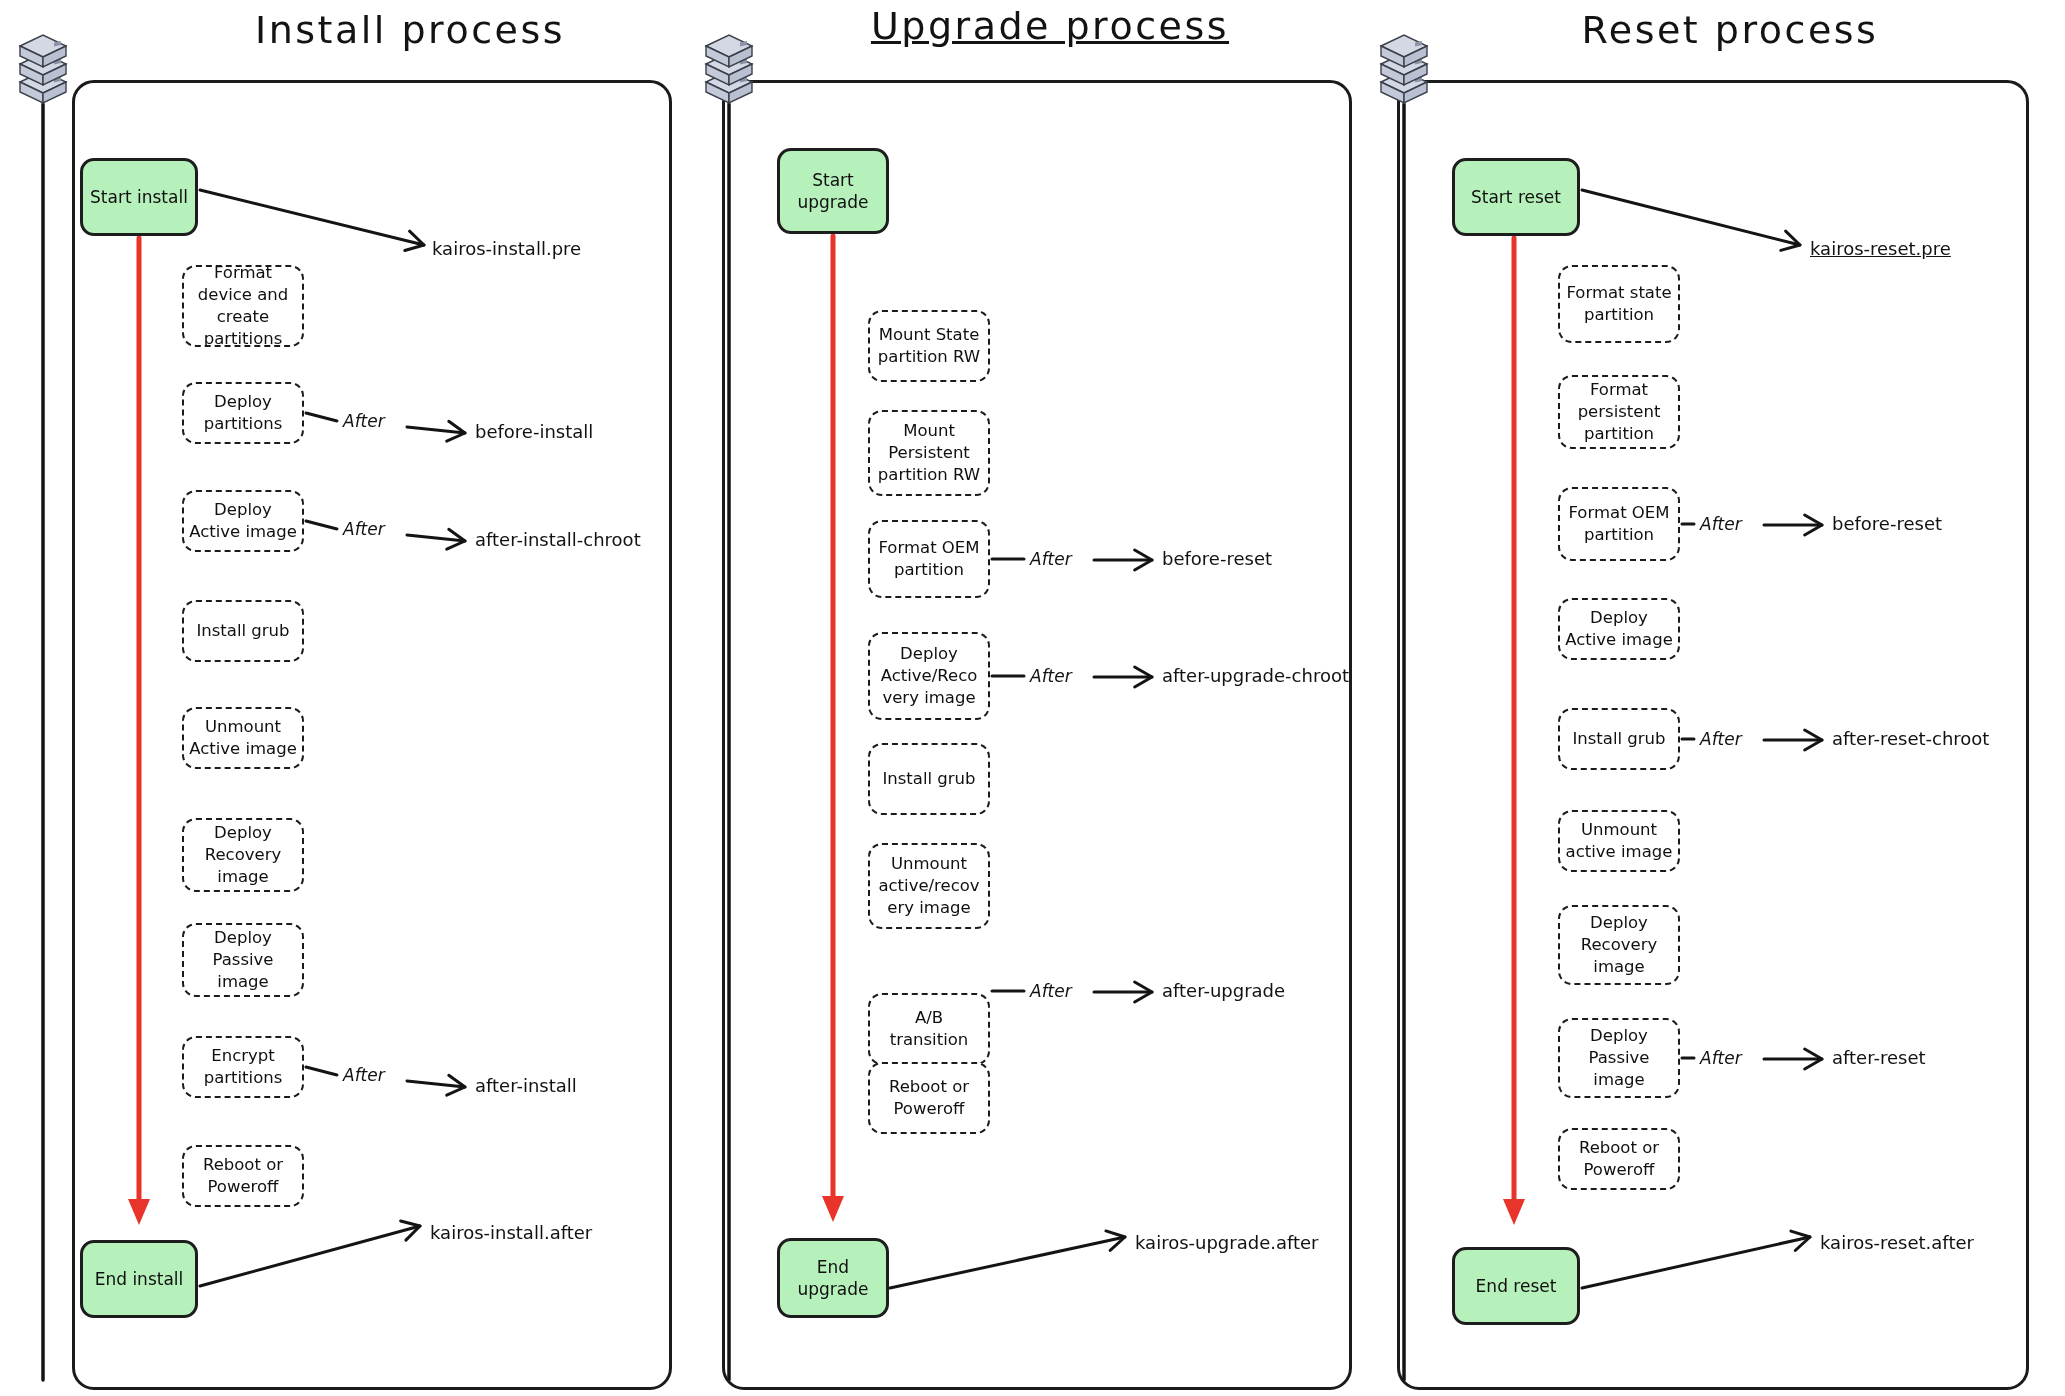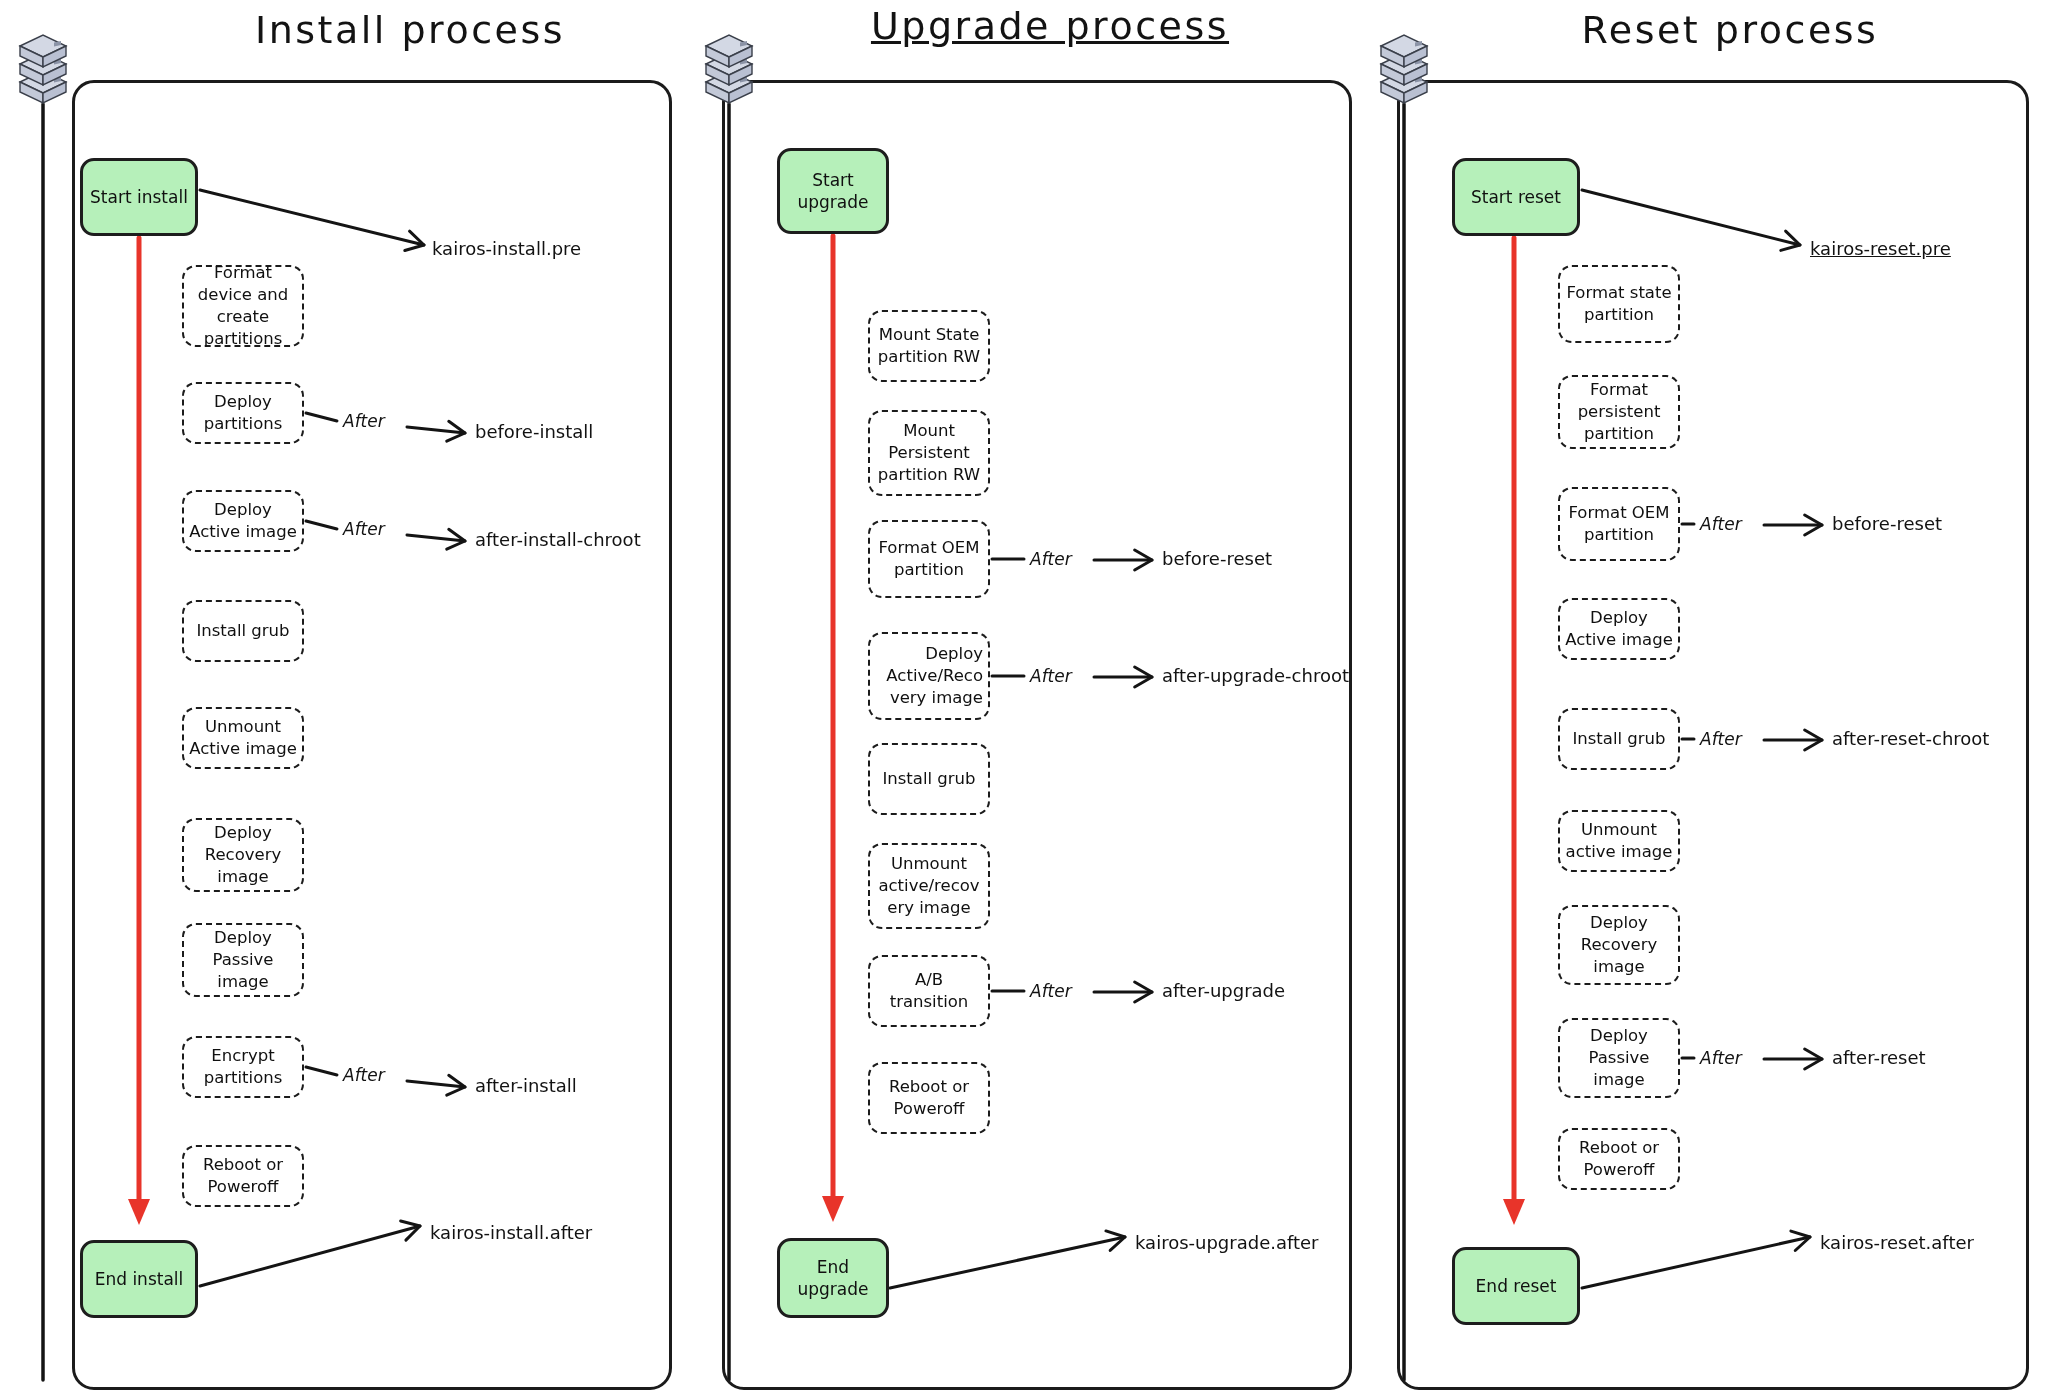--- a/index.html
+++ b/index.html
@@ -246,26 +246,26 @@
           <path d="M52,14 L29,25 L29,35 L52,24 Z" fill="#b9c0d2" stroke="#3a3f4a" stroke-width="1.4"></path>
           <rect x="40" y="19" width="7" height="4" fill="#8b93a6" transform="skewY(-12)"></rect>
         </g>
       </svg></div>
     <div class="node-green" style="left: 777px; top: 148px; width: 112px; height: 86px;">Start upgrade</div>
     <div class="node-dashed" style="left: 868px; top: 310px; width: 122px; height: 72px;">Mount State partition RW</div>
     <div class="node-dashed" style="left: 868px; top: 410px; width: 122px; height: 86px;">Mount Persistent partition RW</div>
     <div class="node-dashed" style="left: 868px; top: 520px; width: 122px; height: 78px;">Format OEM partition</div>
     <div class="edge-label" style="left: 1027px; top: 549px;">After</div>
     <div class="hook-label" style="left: 1162px; top: 548px;">before-reset</div>
-    <div class="node-dashed" style="left: 868px; top: 632px; width: 122px; height: 88px; text-align: right;">Deploy Active/Reco very image</div>
+    <div class="node-dashed" style="left: 868px; top: 632px; width: 122px; height: 88px;">Deploy Active/Reco very image</div>
     <div class="edge-label" style="left: 1027px; top: 666px;">After</div>
     <div class="hook-label" style="left: 1162px; top: 665px;">after-upgrade-chroot</div>
     <div class="node-dashed" style="left: 868px; top: 743px; width: 122px; height: 72px;">Install grub</div>
     <div class="node-dashed" style="left: 868px; top: 843px; width: 122px; height: 86px;">Unmount active/recov ery image</div>
-    <div class="node-dashed" style="left: 868px; top: 955px; width: 122px; height: 72px;">A/B transition</div>
+    <div class="node-dashed" style="left: 868px; top: 993px; width: 122px; height: 72px;">A/B transition</div>
     <div class="edge-label" style="left: 1027px; top: 981px;">After</div>
     <div class="hook-label" style="left: 1162px; top: 980px;">after-upgrade</div>
     <div class="node-dashed" style="left: 868px; top: 1062px; width: 122px; height: 72px;">Reboot or Poweroff</div>
     <div class="node-green" style="left: 777px; top: 1238px; width: 112px; height: 80px;">End upgrade</div>
     <div class="hook-label" style="left: 1135px; top: 1232px;">kairos-upgrade.after</div>
     <div class="process-column" style="left: 1397px; top: 80px; width: 632px; height: 1310px;"></div>
     <div class="lane-title" style="left: 1470px; top: 8px; width: 520px; height: 50px;">Reset process</div>
     <div class="server-icon" style="left: 1375px; top: 32px; width: 58px; height: 78px;"><svg viewBox="0 0 58 78" width="58" height="78">
         <g>
           <path d="M6,50 L29,39 L52,50 L29,61 Z" fill="#d3d8e4" stroke="#3a3f4a" stroke-width="1.4"></path>

